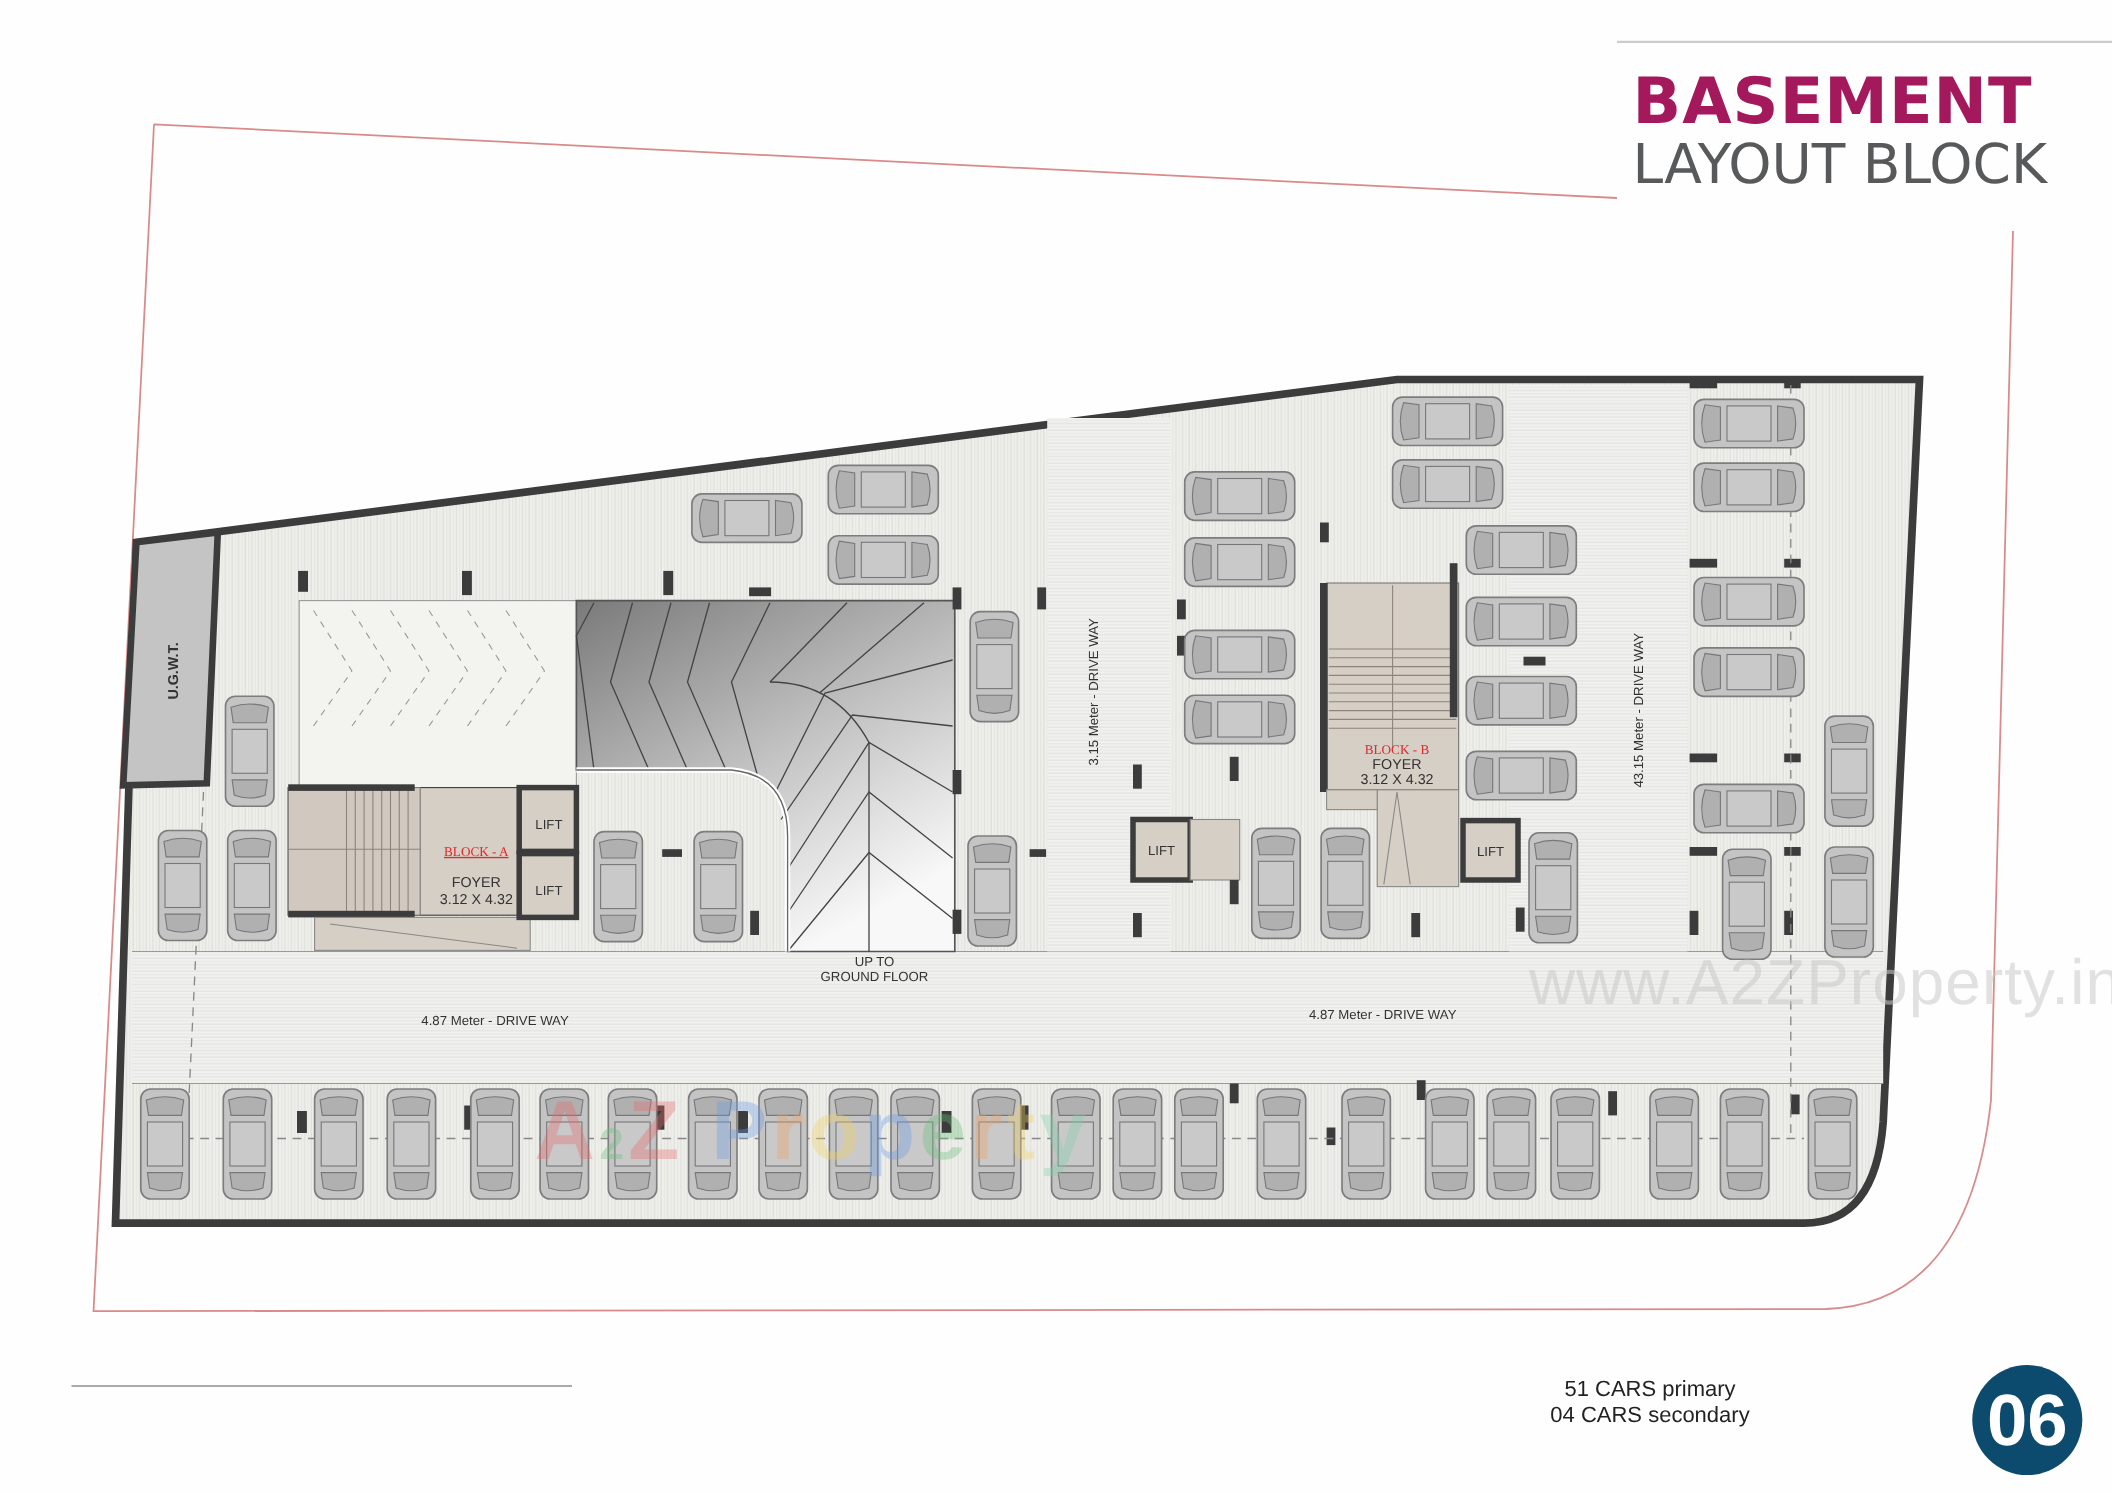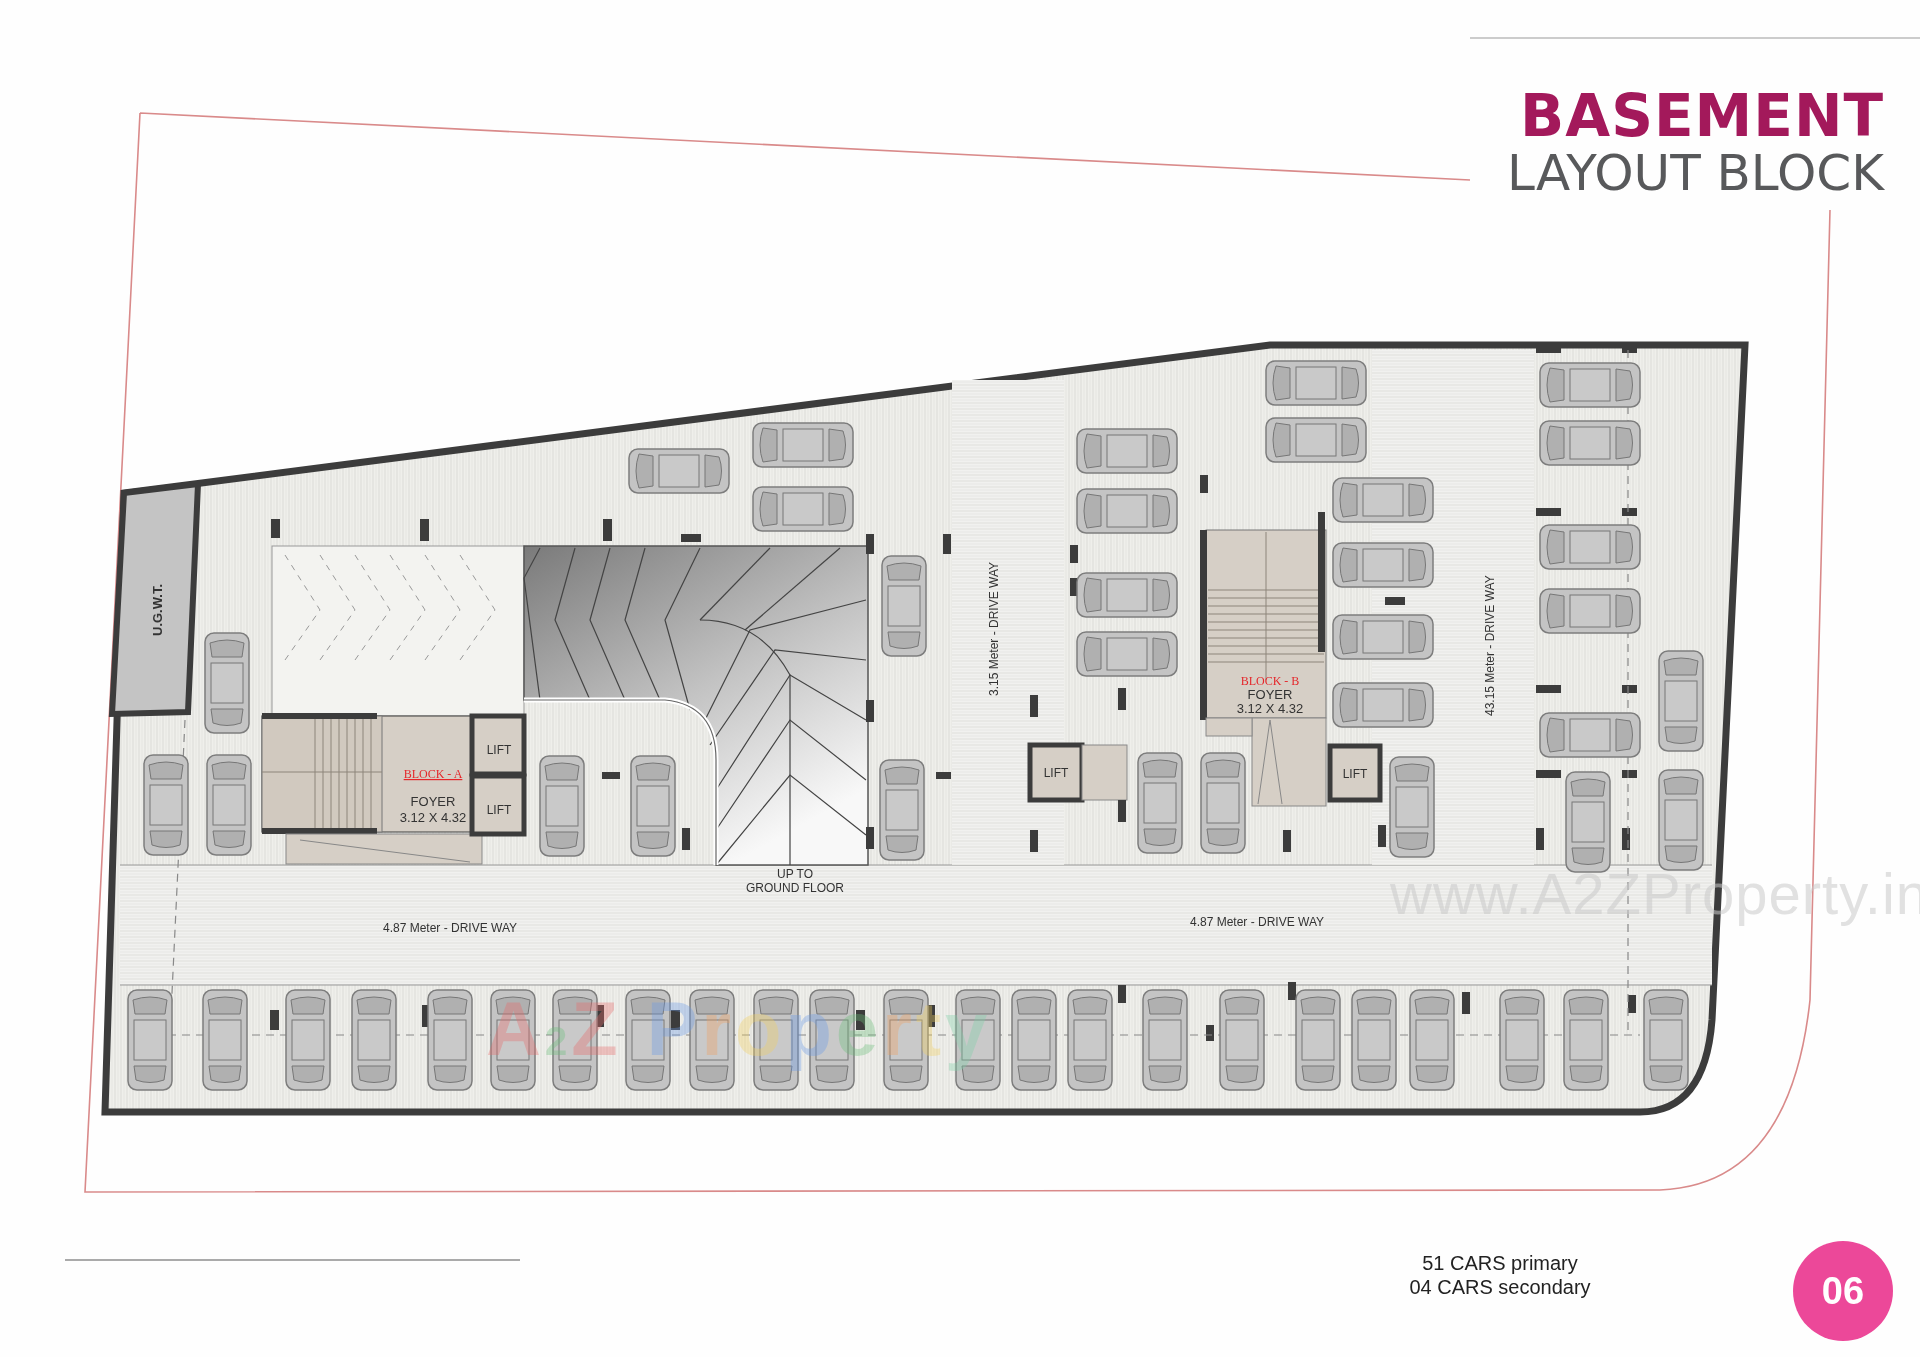--- a/index.html
+++ b/index.html
@@ -1,22 +1,22 @@
 <!DOCTYPE html>
 <html><head>
 <meta charset="utf-8">
 <style>
   html,body{margin:0;padding:0;background:#fefefe;}
   body{width:1920px;height:1357px;position:relative;overflow:hidden;font-family:"Liberation Sans",sans-serif;}
   #plan{position:absolute;left:0;top:0;width:1920px;height:1357px;}
-  .title-wrap{position:absolute;left:1484px;top:86px;width:400px;text-align:right;}
+  .title-wrap{position:absolute;left:1484px;top:62px;width:400px;}
   .title-main{font-family:"DejaVu Sans",sans-serif;font-weight:bold;font-size:58px;line-height:60px;letter-spacing:1px;display:block;}
   .title-sub{font-family:"DejaVu Sans",sans-serif;font-weight:normal;font-size:50px;line-height:54px;display:block;letter-spacing:0px;}
   .summary{position:absolute;left:1380px;top:1251px;width:240px;text-align:center;font-size:20px;line-height:24px;color:#222;}
-  .page-badge{position:absolute;left:1793px;top:1241px;width:100px;height:100px;border-radius:50%;background:#ec4899;color:#fff;font-weight:bold;font-size:38px;display:flex;align-items:center;justify-content:center;font-family:"Liberation Sans",sans-serif;}
+  .page-badge{position:absolute;left:1793px;top:1241px;width:100px;height:100px;border-radius:50%;background:#0c4a6e;color:#fff;font-weight:bold;font-size:66px;display:flex;align-items:center;justify-content:center;font-family:"Liberation Sans",sans-serif;}
   .watermark-url{position:absolute;left:1390px;top:860px;font-size:58px;color:rgba(200,200,200,0.55);letter-spacing:1px;}
   .watermark-logo{position:absolute;left:486px;top:985px;font-size:76px;font-weight:bold;letter-spacing:4px;opacity:0.35;}
   .svg-text{font-family:"Liberation Sans",sans-serif;}
 </style>
 </head>
 <body>
 
 <svg id="plan" viewBox="0 0 1920 1357" xmlns="http://www.w3.org/2000/svg">
   <defs>
     <pattern id="vstripe" width="6" height="10" patternUnits="userSpaceOnUse">

